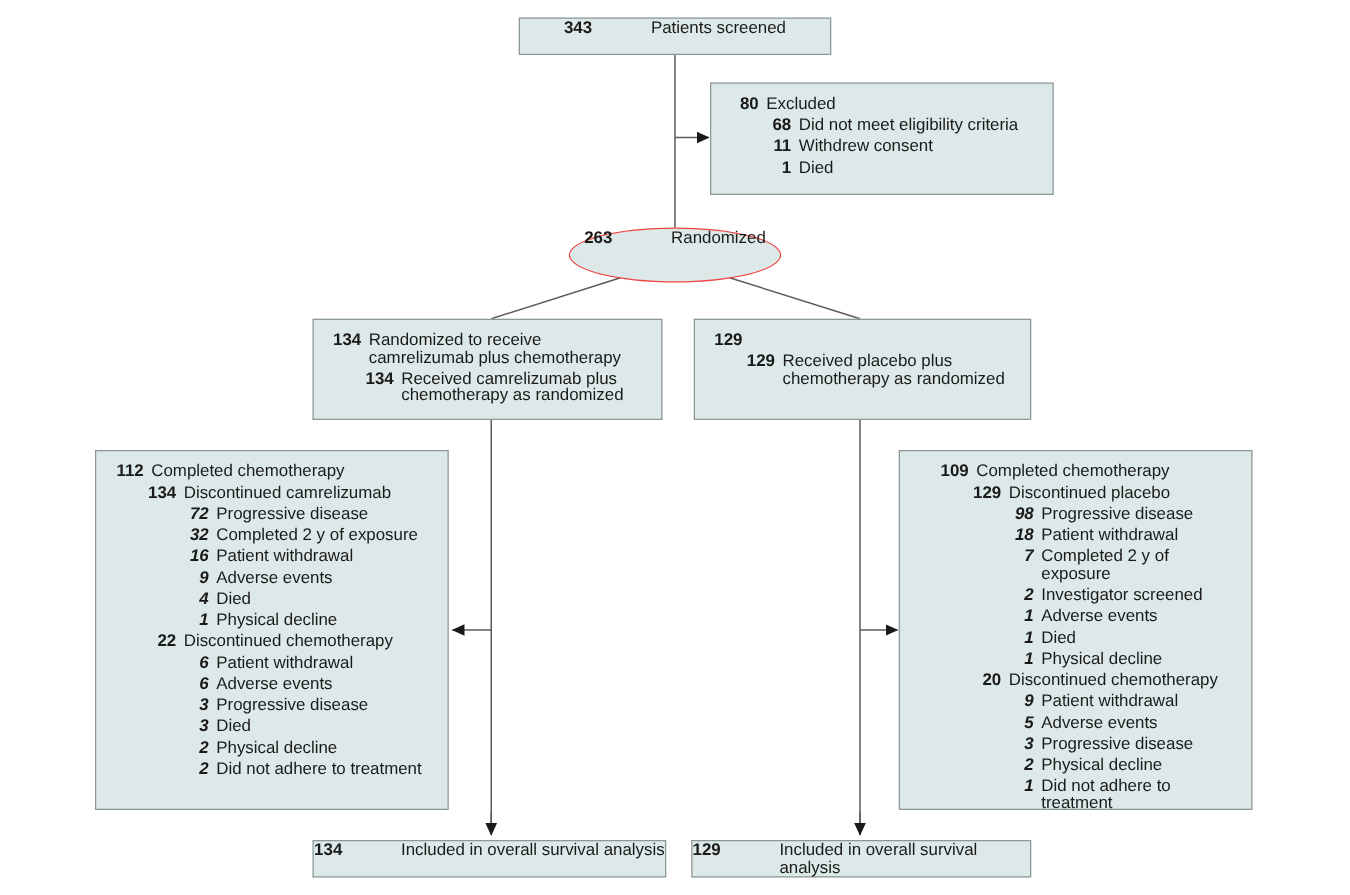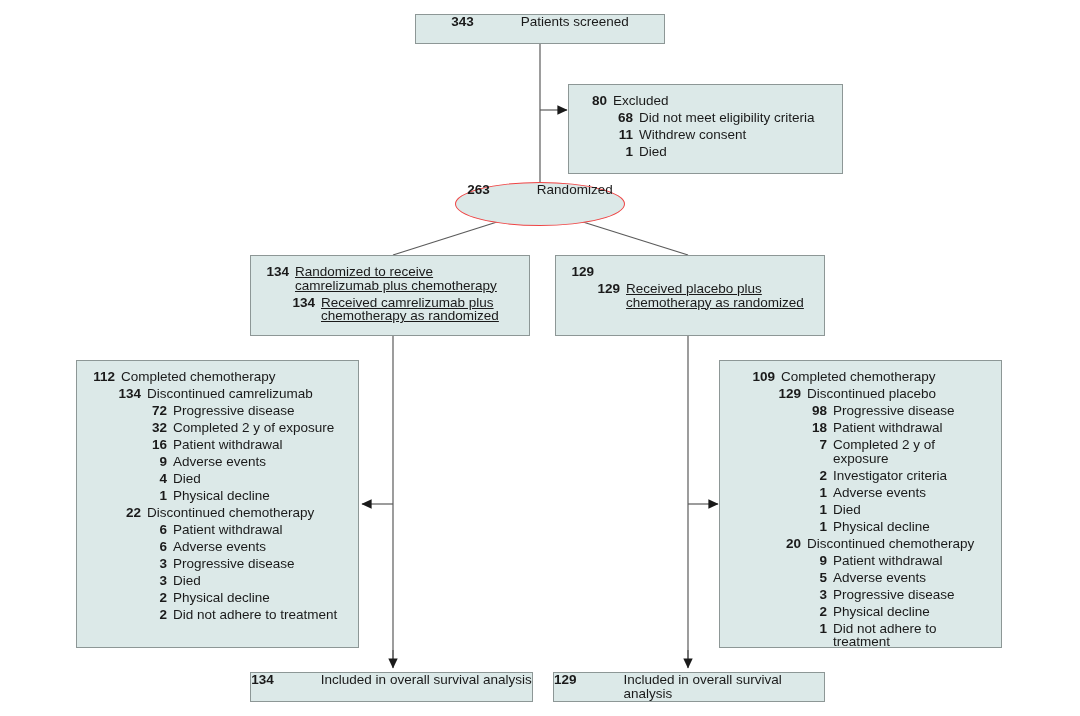--- a/index.html
+++ b/index.html
@@ -45,32 +45,32 @@
     font-size:13.5px;
   }
   .lbl{
     margin-left:6px;
     font-size:13.5px;
     white-space:normal;
   }
   
   .lvl0 .num{width:30px;}
   .lvl1 .num{width:56px;}
-  .lvl2 .num{width:82px;}
+  .lvl2 .num{width:82px;font-style:italic;}
   .wrap .lbl{white-space:normal;}
 
   .one-line{
     display:flex;align-items:baseline;justify-content:center;
     width:100%;height:100%;
     font-size:13.5px;
   }
   .one-line .num{width:auto;}
   .one-line .lbl{margin-left:7px;padding-left:40px;}
 
-  .arm .row .lbl{white-space:normal;display:block;text-decoration:underline;}
+  .arm .row .lbl{white-space:normal;display:block;}
 </style>
 </head>
 <body>
 
 <div id="diagram">
 
   <svg class="connectors" viewBox="0 0 1080 716">
     <defs>
       <marker id="arrR" markerWidth="9" markerHeight="9" refX="8" refY="4.5" orient="auto">
         <path d="M0,0.6 L8.5,4.5 L0,8.4 z" fill="#1a1a1a"></path>
@@ -101,21 +101,21 @@
     </g>
   </svg>
 
   <div class="node center" style="left:415px;top:14px;width:250px;height:30px;">
     <div class="one-line">
       <span class="num">343</span>
       <span class="lbl">Patients screened</span>
     </div>
   </div>
 
-  <div class="node" style="left:568px;top:84px;width:275px;height:90px;">
+  <div class="node" style="left:568px;top:66px;width:275px;height:90px;">
     <div class="rows">
       <div class="row lvl0">
         <span class="num">80</span>
         <span class="lbl">Excluded</span>
       </div>
       <div class="row lvl1">
         <span class="num">68</span>
         <span class="lbl">Did not meet eligibility criteria</span>
       </div>
       <div class="row lvl1">
@@ -243,21 +243,21 @@
       <div class="row lvl2">
         <span class="num">18</span>
         <span class="lbl">Patient withdrawal</span>
       </div>
       <div class="row lvl2">
         <span class="num">7</span>
         <span class="lbl">Completed 2 y of exposure</span>
       </div>
       <div class="row lvl2">
         <span class="num">2</span>
-        <span class="lbl">Investigator criteria</span>
+        <span class="lbl">Investigator screened</span>
       </div>
       <div class="row lvl2">
         <span class="num">1</span>
         <span class="lbl">Adverse events</span>
       </div>
       <div class="row lvl2">
         <span class="num">1</span>
         <span class="lbl">Died</span>
       </div>
       <div class="row lvl2">

